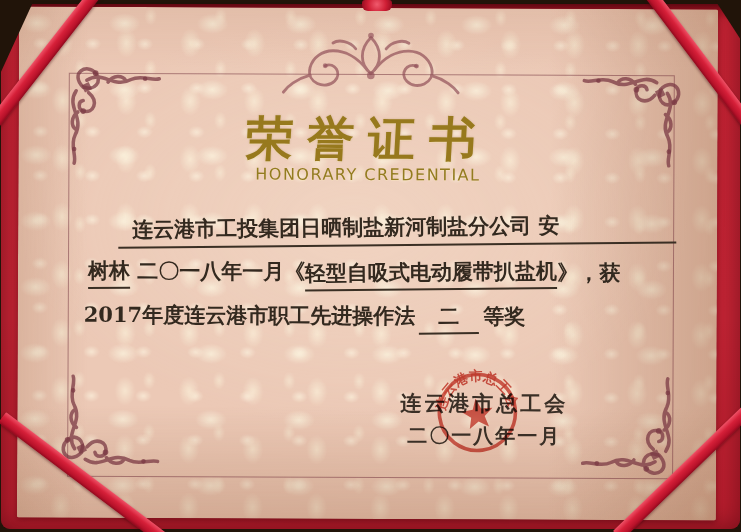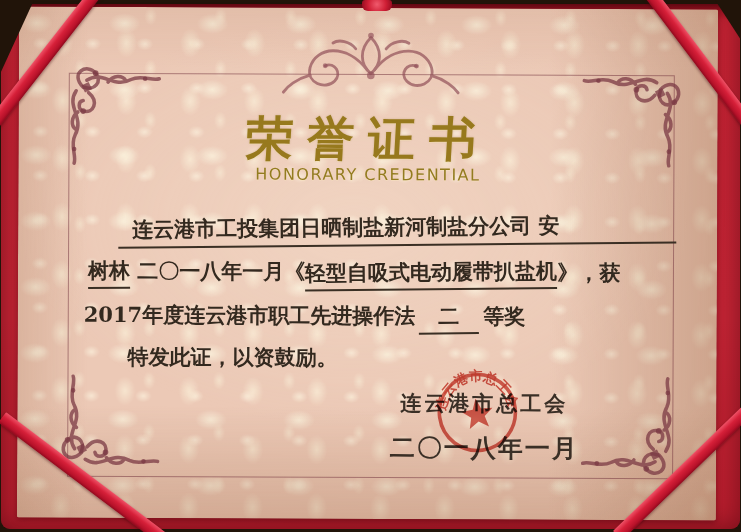--- a/index.html
+++ b/index.html
@@ -79,21 +79,21 @@
   }
   .l2{left:70px;top:250px;}
   .l3{left:66px;top:294px;}
   .l4{left:110px;top:336px;}
   .hand{display:inline-block;transform:rotate(-.8deg);}
   .u{border-bottom:2px solid #3a2f24;padding-bottom:2px;}
   .blank{display:inline-block;min-width:60px;text-align:center;border-bottom:2px solid #3a2f24;padding-bottom:2px;margin:0 4px;}
   
   .sign{position:absolute;left:372px;top:381px;width:190px;text-align:center;color:#3a2f26;}
   .issuer{font-family:"DejaVu Serif","Liberation Serif",serif;font-size:21px;font-weight:700;letter-spacing:3px;}
-  .date{margin-top:14px;font-family:"DejaVu Serif","Liberation Serif",serif;font-size:25px;font-weight:700;letter-spacing:2px;}
+  .date{margin-top:5px;font-family:"DejaVu Serif","Liberation Serif",serif;font-size:20px;font-weight:700;letter-spacing:2px;}
   .seal{position:absolute;left:408px;top:352px;width:104px;height:104px;mix-blend-mode:multiply;opacity:.9;transform:rotate(-8deg);}
   
   .ribbon{
     position:absolute;height:13px;z-index:5;border-radius:1px;
     background:linear-gradient(180deg,#ef5166 0%,#d62039 38%,#b8122a 78%,#8e0a1d 100%);
     box-shadow:0 1px 3px rgba(60,0,8,.45);
   }
   .ribbon.tl{width:176px;left:-42px;top:50px;transform:rotate(-52deg);}
   .ribbon.tr{width:186px;left:606px;top:52px;transform:rotate(53deg);}
   .ribbon.bl{width:200px;left:-18px;top:471px;transform:rotate(37deg);}
@@ -179,21 +179,20 @@
   </div>
 
   <div class="bodyline l2">
     <span class="hand u">树林</span><span> 二〇一八年一月《</span><span class="hand u">轻型自吸式电动履带扒盐机</span><span>》，获</span>
   </div>
 
   <div class="bodyline l3">
     <span>2017年度连云港市职工先进操作法</span><span class="blank hand">二</span><span>等奖</span>
   </div>
 
-  <div class="bodyline l4">特发此证，以资鼓励。</div>
 
   <div class="sign">
     <div class="issuer">连云港市总工会</div>
     <div class="date">二〇一八年一月</div>
   </div>
 
   <svg class="seal" viewBox="0 0 104 104">
     <circle cx="52" cy="52" r="38" fill="none" stroke="#c9372b" stroke-width="3.6" opacity=".85"></circle>
     <path id="sealArc" d="M 20,52 A 32,32 0 1 1 84,52" fill="none"></path>
     <text font-size="13.5" fill="#c9372b" font-weight="bold" opacity=".9" font-family="DejaVu Sans, sans-serif">

